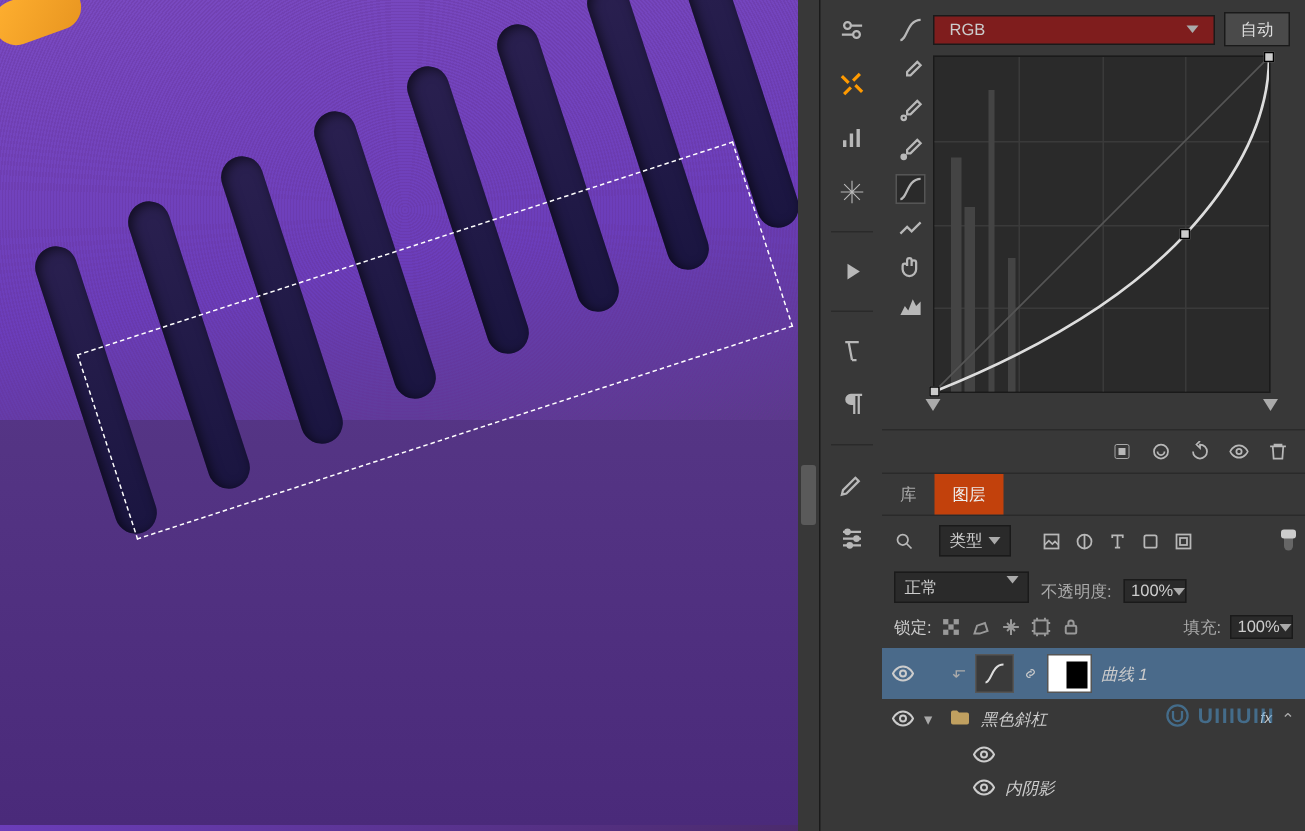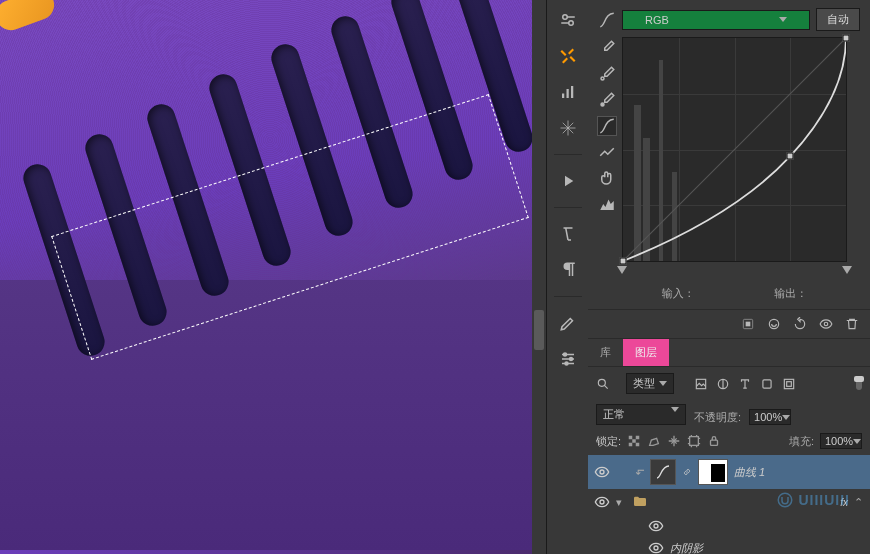--- a/index.html
+++ b/index.html
@@ -17,41 +17,41 @@
 
 .toolbar { width: 42px; background: #383838; border-left: 1px solid #1a1a1a; display: flex; flex-direction: column; align-items: center; padding-top: 8px; gap: 12px; }
 .toolbar-icon { width: 24px; height: 24px; display: flex; align-items: center; justify-content: center; color: #b8b8b8; cursor: pointer; }
 .toolbar-icon.active { color: #ff9a00; }
 .toolbar svg { width: 18px; height: 18px; }
 .toolbar-sep { width: 28px; height: 1px; background: #2a2a2a; margin: 2px 0; }
 
 .right-panels { flex: 1; background: #383838; display: flex; flex-direction: column; }
 .curves-panel { padding: 8px 10px; border-bottom: 1px solid #2a2a2a; }
 .curves-header { display: flex; align-items: center; gap: 6px; margin-bottom: 6px; }
-.curves-dropdown { flex: 1; background: #15803d; border: 1px solid #1a1a1a; color: #ccc; font-size: 11px; padding: 3px 22px; display: flex; justify-content: space-between; align-items: center; }
+.curves-dropdown { flex: 1; background: #7f1d1d; border: 1px solid #1a1a1a; color: #ccc; font-size: 11px; padding: 3px 10px; display: flex; justify-content: space-between; align-items: center; }
 .auto-btn { background: #4a4a4a; border: 1px solid #1a1a1a; color: #ddd; font-size: 11px; padding: 3px 10px; cursor: pointer; }
 .curves-body { display: flex; gap: 6px; }
 .curves-tools { display: flex; flex-direction: column; gap: 8px; padding-top: 2px; }
 .curves-tool { width: 18px; height: 18px; color: #b8b8b8; cursor: pointer; display:flex; align-items:center; justify-content:center; }
 .curves-tool.active { background: #2a2a2a; outline: 1px solid #555; }
 .curves-graph { width: 225px; height: 225px; background: #2a2a2a; position: relative; border: 1px solid #1a1a1a; }
 .grid-line { position: absolute; background: #3a3a3a; }
 .curve-path { position: absolute; inset: 0; }
 .curve-point { position: absolute; width: 7px; height: 7px; background: #ccc; border: 1px solid #000; transform: translate(-50%, -50%); }
 .slider-track { position: relative; height: 12px; margin-top: 4px; margin-left: 24px; width: 225px; }
 .slider-handle { position: absolute; width: 0; height: 0; border-left: 5px solid transparent; border-right: 5px solid transparent; border-top: 8px solid #aaa; top: 0; transform: translateX(-50%); }
 .io-labels { display: flex; justify-content: space-around; color: #aaa; font-size: 11px; margin-top: 8px; margin-left: 24px; width: 225px; }
 .panel-footer-icons { display: flex; justify-content: flex-end; gap: 10px; padding: 6px 10px; border-bottom: 1px solid #2a2a2a; }
 .footer-icon { width: 16px; height: 16px; color: #b8b8b8; cursor: pointer; display:flex; align-items:center; justify-content:center;}
 .footer-icon svg { width: 14px; height: 14px; }
 
 .layers-panel { flex: 1; display: flex; flex-direction: column; font-size: 11px; color: #ccc; }
 .layers-tabs { display: flex; border-bottom: 1px solid #2a2a2a; }
 .layers-tab { padding: 6px 12px; color: #aaa; cursor: pointer; }
-.layers-tab.active { background: #ec4899; color: #eee; }
+.layers-tab.active { background: #c2410c; color: #eee; }
 .layers-filter { display: flex; align-items: center; gap: 16px; padding: 6px 8px; }
 .filter-dd { background: #2a2a2a; border: 1px solid #1a1a1a; padding: 2px 6px; display: flex; align-items: center; gap: 4px; }
 .filter-icons { display: flex; gap: 8px; margin-left: 4px; }
 .filter-icon { width: 14px; height: 14px; color: #b8b8b8; display:flex; align-items:center; justify-content:center;}
 .filter-toggle { width: 6px; height: 12px; background: #666; margin-left: auto; border-radius: 3px; position: relative; }
 .filter-toggle::after { content:''; position:absolute; top:-2px; left:-2px; width:10px; height:6px; background:#ccc; border-radius:2px;}
 .layers-row { display: flex; align-items: flex-end; gap: 8px; padding: 4px 8px; }
 .blend-dd { background: #2a2a2a; border: 1px solid #1a1a1a; padding: 2px 6px; width: 90px; display: flex; justify-content: space-between; }
 .opacity-label { color: #aaa; }
 .opacity-val { background: #2a2a2a; border: 1px solid #1a1a1a; padding: 1px 4px; width: 42px; display:flex; justify-content:space-between; align-items:center;}
@@ -235,24 +235,20 @@
         </svg>
         <div class="curve-point" style="left:0%;top:100%"></div>
         <div class="curve-point" style="left:75%;top:53%"></div>
         <div class="curve-point" style="left:100%;top:0%"></div>
       </div>
     </div>
     <div class="slider-track">
       <div class="slider-handle" style="left:0%"></div>
       <div class="slider-handle" style="left:100%"></div>
     </div>
-    <div class="io-labels">
-      <span>输入：</span>
-      <span>输出：</span>
-    </div>
   </div>
 
   <div class="panel-footer-icons">
     <div class="footer-icon">
         <svg viewBox="0 0 24 24" fill="currentColor">
           <rect x="4" y="4" width="16" height="16" rx="2" fill="none" stroke="currentColor"></rect>
           <rect x="8" y="8" width="8" height="8"></rect>
         </svg>
       </div>
     <div class="footer-icon">
@@ -413,20 +409,21 @@
               <path d="M2 12s3-7 10-7 10 7 10 7-3 7-10 7-10-7-10-7z"></path>
               <circle cx="12" cy="12" r="3"></circle>
             </svg>
           </span>
         <span class="twisty">▾</span>
         <span class="folder-icon">
             <svg viewBox="0 0 24 24" fill="currentColor">
               <path d="M3 6a2 2 0 012-2h4l2 2h8a2 2 0 012 2v8a2 2 0 01-2 2H5a2 2 0 01-2-2z"></path>
             </svg>
           </span>
+        <span class="layer-name">黑色斜杠</span>
         <span class="fx-badge">fx</span>
         <span class="fx-chevron">⌃</span>
       </div>
 
       <div class="layer-item sub">
         <span style="width:16px"></span>
         <span style="width:26px"></span>
         <span class="vis-toggle">
             <svg viewBox="0 0 24 24" fill="none" stroke="currentColor" stroke-width="2">
               <path d="M2 12s3-7 10-7 10 7 10 7-3 7-10 7-10-7-10-7z"></path>

